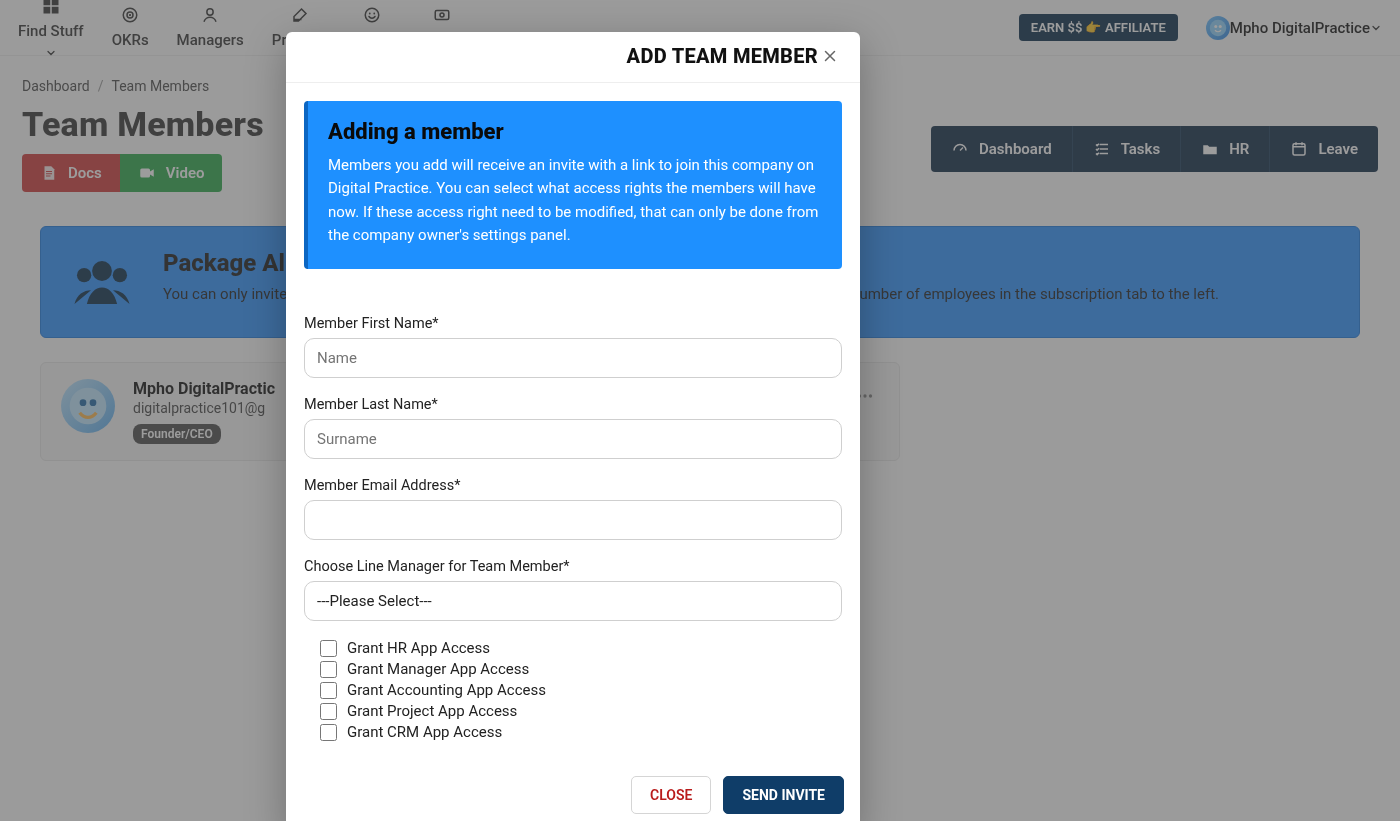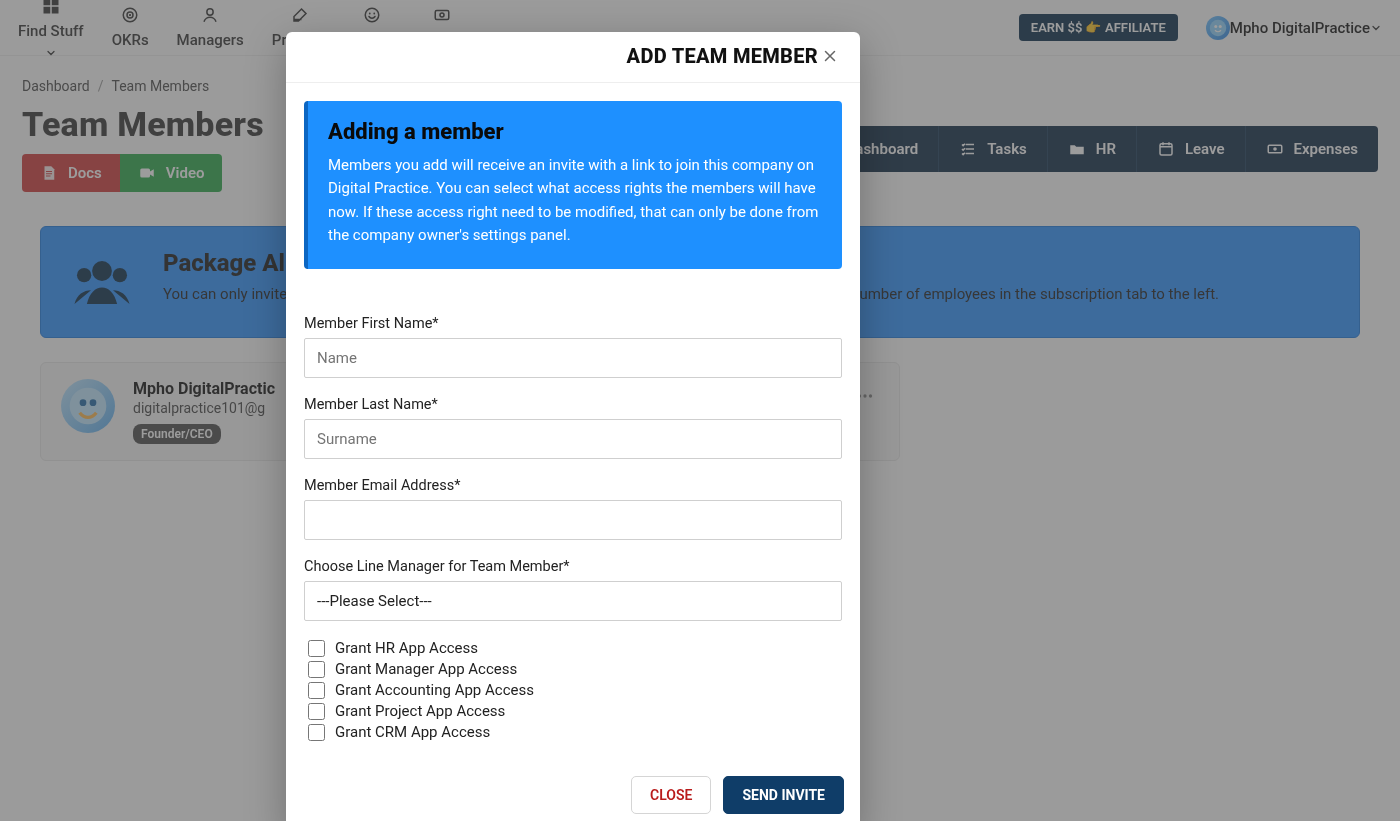--- a/index.html
+++ b/index.html
@@ -54,25 +54,25 @@
   .modal-title { font-size:20px; font-weight:800; letter-spacing:.3px; }
   .modal-close { width:24px; height:24px; cursor:pointer; color:#666; display:flex; align-items:center; justify-content:center; }
   .modal-divider { height:1px; background:#eee; }
   .modal-body { padding:18px; }
 
   .info-card { background:#1e90ff; border-left:4px solid #0c66c2; color:#fff; border-radius:4px; padding:18px 20px 22px 20px; }
   .info-card h3 { font-size:22px; font-weight:800; margin-bottom:10px; color:#0a0a0a; }
   .info-card p { font-size:15px; line-height:1.55; color:#fff; }
 
   .field-label { font-size:14.5px; color:#222; margin-top:18px; margin-bottom:6px; display:block; }
-  .text-input, .select-input { width:100%; border:1px solid #cfcfcf; border-radius:2px; padding:10px 12px; font-size:15px; color:#222; background:#fff; }
+  .text-input, .select-input { width:100%; border:1px solid #cfcfcf; border-radius:10px; padding:10px 12px; font-size:15px; color:#222; background:#fff; }
   .select-input { appearance:none; -webkit-appearance:none; background-image:none; }
 
   .checks { margin-top:18px; }
-  .check-row { display:flex; align-items:flex-end; gap:10px; font-size:15px; color:#222; margin:3px 4px; }
+  .check-row { display:flex; align-items:flex-end; gap:10px; font-size:15px; color:#222; margin:3px 16px; }
   .check-row input { width:17px; height:17px; border:1px solid #c8c8c8; border-radius:3px; }
 
   .modal-footer { display:flex; justify-content:flex-end; gap:12px; padding:14px 16px 18px 16px; }
   .btn-close { background:#fff; border:1px solid #d5d5d5; color:#b91c1c; font-weight:600; font-size:14px; padding:10px 18px; border-radius:5px; cursor:pointer; }
   .btn-send { background:#0f3d68; border:1px solid #0f3d68; color:#fff; font-weight:700; font-size:14px; padding:10px 18px; border-radius:5px; cursor:pointer; }
 
   
   .ic { width:18px; height:18px; display:inline-block; }
   svg { display:block; }
 </style>
@@ -227,29 +227,20 @@
       </div>
       <div class="tab">
         <span class="ic">
           <svg viewBox="0 0 24 24">
               <rect x="4" y="5" width="16" height="15" rx="2" fill="none" stroke="#fff" stroke-width="2"></rect>
               <path d="M4 9h16M8 3v4M16 3v4" stroke="#fff" stroke-width="2"></path>
             </svg>
         </span>
         <span>Leave</span>
       </div>
-      <div class="tab">
-        <span class="ic">
-          <svg viewBox="0 0 24 24">
-              <rect x="3" y="7" width="18" height="10" rx="1.5" fill="none" stroke="#fff" stroke-width="2"></rect>
-              <circle cx="12" cy="12" r="2.4" fill="#fff"></circle>
-            </svg>
-        </span>
-        <span>Expenses</span>
-      </div>
     </div>
   </div>
 
   <div class="banner">
     <div class="banner-icon">
       <svg viewBox="0 0 24 24" width="66" height="66">
           <circle cx="12" cy="8" r="3.6" fill="#0b2d4a"></circle>
           <circle cx="5.5" cy="9.5" r="2.6" fill="#0b2d4a"></circle>
           <circle cx="18.5" cy="9.5" r="2.6" fill="#0b2d4a"></circle>
           <path d="M2 20c.8-3.4 3.4-5 6-5m8 0c2.6 0 5.2 1.6 6 5M6.5 20c.9-4 3.1-6 5.5-6s4.6 2 5.5 6" fill="#0b2d4a"></path>

